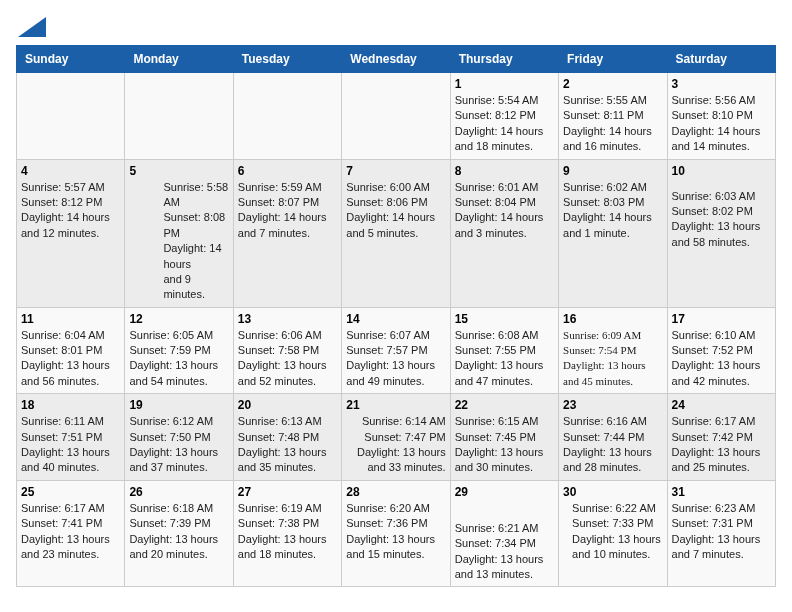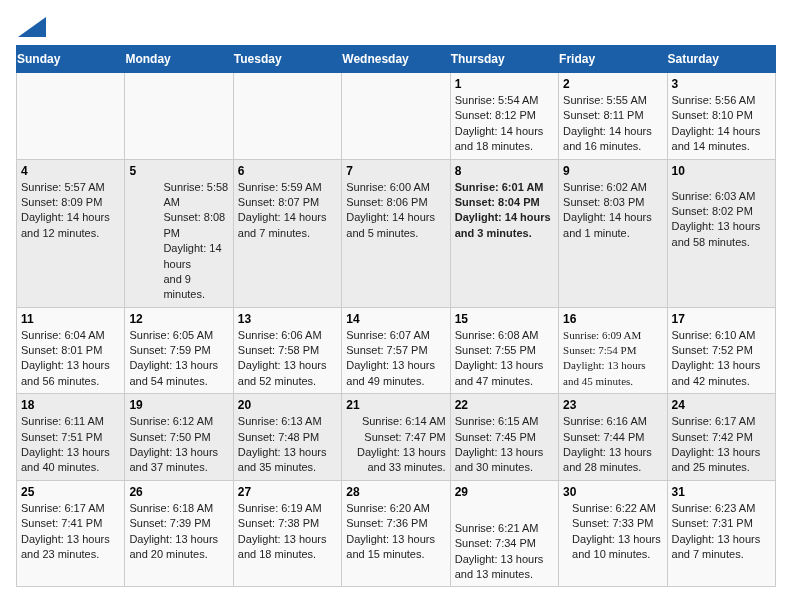--- a/index.html
+++ b/index.html
@@ -44,21 +44,21 @@
       color: #333;
     }
     .calendar {
       width: 100%;
       border-collapse: collapse;
       font-size: 11px;
     }
     .calendar th {
       background: #1a5fa8;
       color: #fff;
-      padding: 6px 0;
+      padding: 6px 8px;
       text-align: left;
       font-size: 12px;
       border: 1px solid #1a5fa8;
     }
     .calendar td {
       border: 1px solid #ccc;
       vertical-align: top;
       padding: 4px;
       width: calc(100% / 7);
       min-height: 80px;
@@ -143,21 +143,21 @@
           <div class="day-info" style="white-space: pre-line;">Sunrise: 5:56 AM
 Sunset: 8:10 PM
 Daylight: 14 hours
 and 14 minutes.</div>
         </td>
       </tr>
       <tr>
         <td>
           <div class="day-number">4</div>
           <div class="day-info" style="white-space: pre-line;">Sunrise: 5:57 AM
-Sunset: 8:09 PM
+Sunset: 8:12 PM
 Daylight: 14 hours
 and 12 minutes.</div>
         </td>
         <td>
           <div class="day-number">5</div>
           <div class="day-info" style="white-space: pre-line; margin-left: 34px;">Sunrise: 5:58 AM
 Sunset: 8:08 PM
 Daylight: 14 hours
 and 9 minutes.</div>
         </td>
@@ -170,21 +170,21 @@
         </td>
         <td>
           <div class="day-number">7</div>
           <div class="day-info" style="white-space: pre-line;">Sunrise: 6:00 AM
 Sunset: 8:06 PM
 Daylight: 14 hours
 and 5 minutes.</div>
         </td>
         <td>
           <div class="day-number">8</div>
-          <div class="day-info" style="white-space: pre-line; font-weight: bold;">Sunrise: 6:01 AM
+          <div class="day-info" style="white-space: pre-line;">Sunrise: 6:01 AM
 Sunset: 8:04 PM
 Daylight: 14 hours
 and 3 minutes.</div>
         </td>
         <td>
           <div class="day-number">9</div>
           <div class="day-info" style="white-space: pre-line;">Sunrise: 6:02 AM
 Sunset: 8:03 PM
 Daylight: 14 hours
 and 1 minute.</div>

